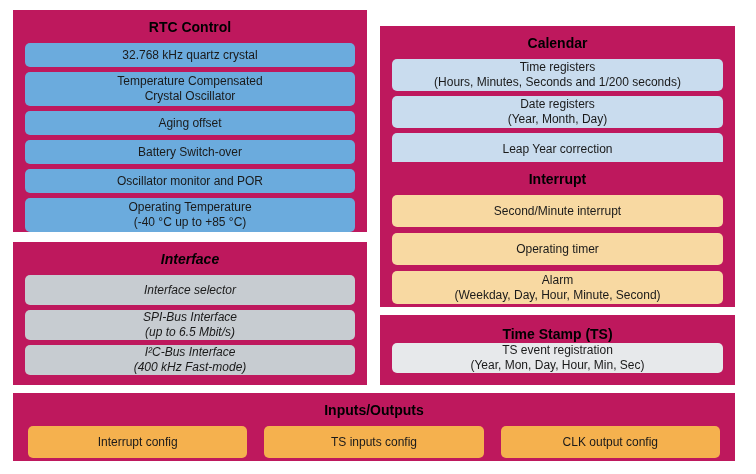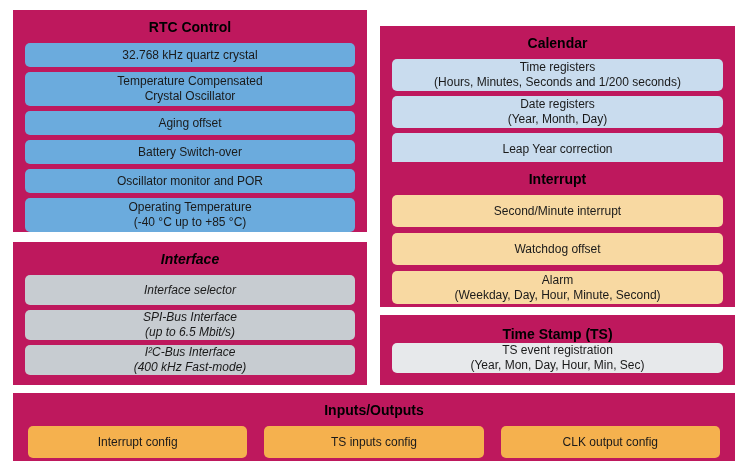--- a/index.html
+++ b/index.html
@@ -116,21 +116,21 @@
       <div class="bar">Date registers
 (Year, Month, Day)</div>
       <div class="bar last">Leap Year correction</div>
     </div>
   </div>
 
   <div class="panel p-interrupt">
     <div class="panel-title">Interrupt</div>
     <div class="bars">
       <div class="bar">Second/Minute interrupt</div>
-      <div class="bar">Watchdog offset</div>
+      <div class="bar">Operating timer</div>
       <div class="bar last">Alarm
 (Weekday, Day, Hour, Minute, Second)</div>
     </div>
   </div>
 
   <div class="panel p-ts">
     <div class="panel-title">Time Stamp (TS)</div>
     <div class="bars">
       <div class="bar">TS event registration
 (Year, Mon, Day, Hour, Min, Sec)</div>

